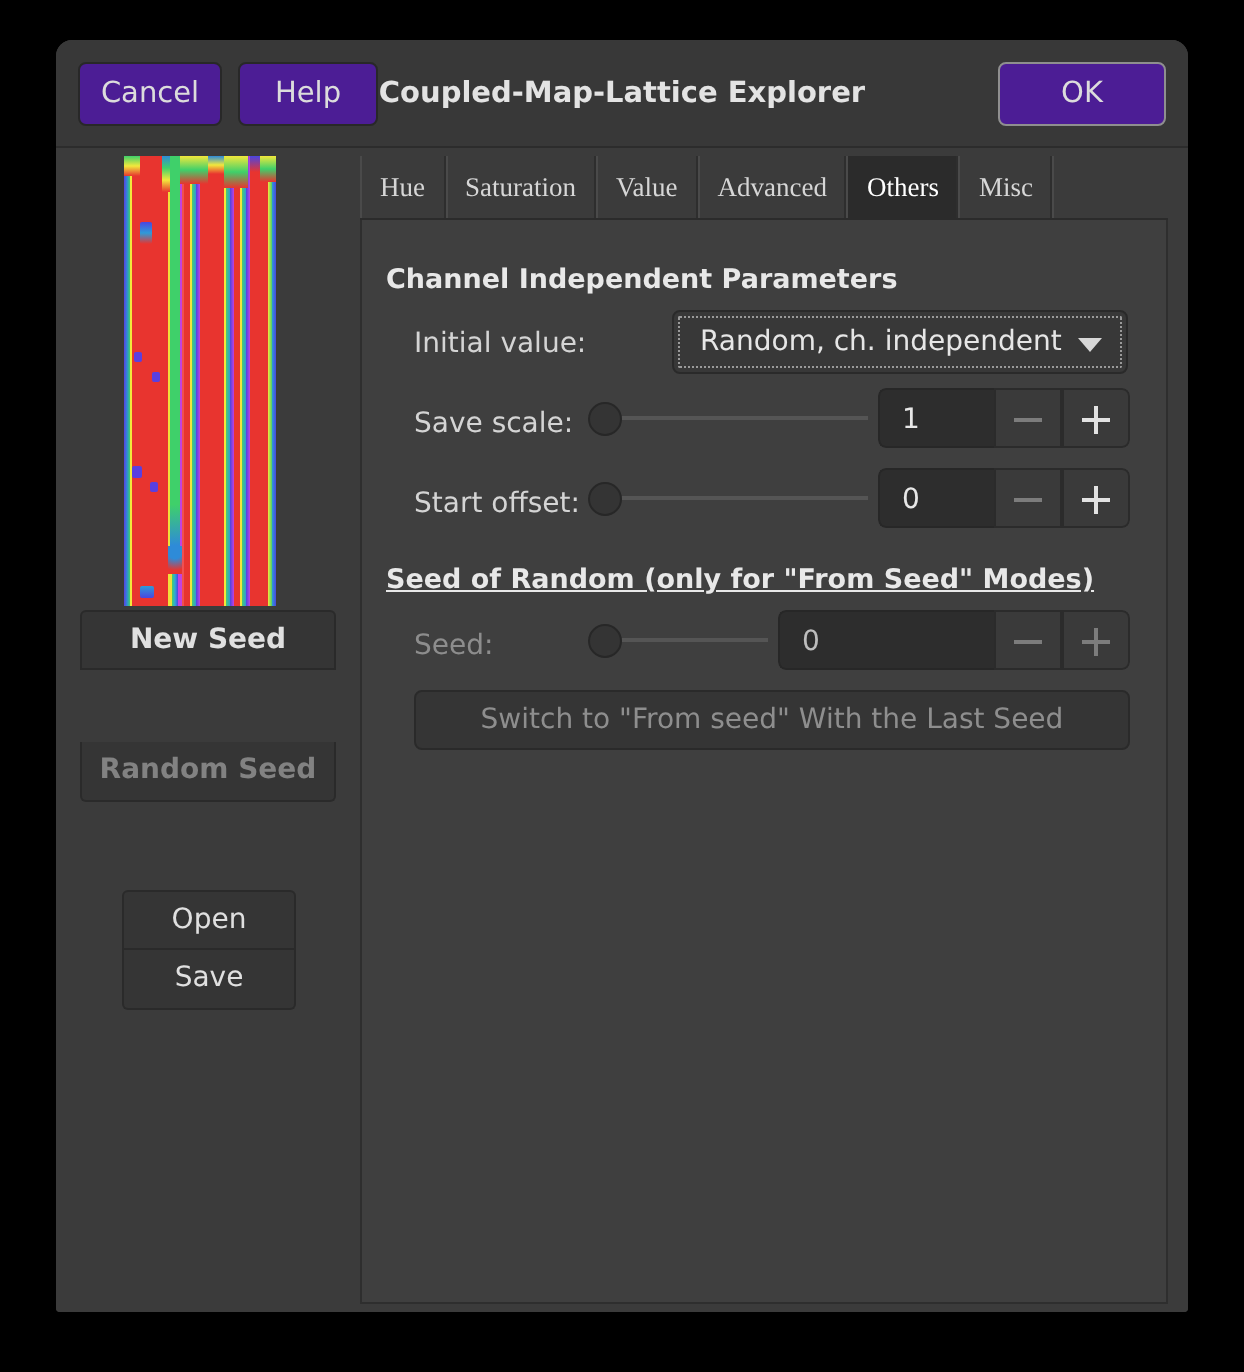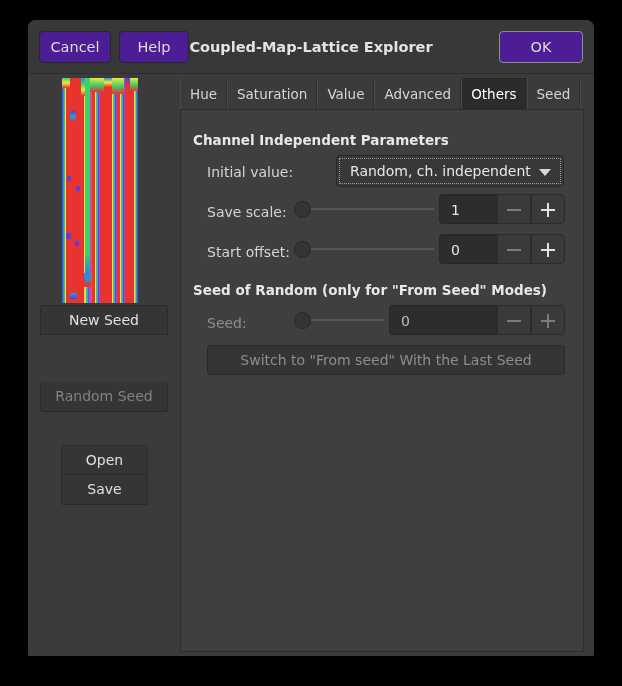--- a/index.html
+++ b/index.html
@@ -118,26 +118,27 @@
     background: #353535;
     border: 1px solid #2a2a2a;
     border-radius: 3px;
     color: #e0e0e0;
     font-size: 14px;
     line-height: 28px;
     text-align: center;
     box-sizing: border-box;
     cursor: pointer;
     user-select: none;
+    font-weight: bold;
   }
   .side-btn.disabled { color: #828282; cursor: default; }
 
   #btn-new-seed     { top: 231px; border-radius: 3px 3px 0 0; }
   #btn-fix-seed     { top: 261px; border-radius: 0; border-top: none; }
-  #btn-random-seed  { top: 308px; border-radius: 0 0 3px 3px; border-top: none; }
+  #btn-random-seed  { top: 297px; border-radius: 0 0 3px 3px; border-top: none; }
 
   .side-btn2 {
     position: absolute;
     left: 33px;
     width: 87px;
     height: 30px;
     background: #353535;
     border: 1px solid #2a2a2a;
     border-radius: 3px;
     color: #e0e0e0;
@@ -177,20 +178,21 @@
     display: flex;
     align-items: center;
     font-size: 13.5px;
     color: #d6d6d6;
     background: #3b3b3b;
     border-left: 1px solid #4a4a4a;
     border-right: 1px solid #2e2e2e;
     cursor: pointer;
     user-select: none;
     box-sizing: border-box;
+    font-family: Liberation Serif, serif;
   }
   .tab:first-child { border-left: 1px solid #4a4a4a; }
   .tab.active {
     background: #2b2b2b;
     color: #ffffff;
   }
   .tab-filler {
     flex: 1;
     border-left: 1px solid #4a4a4a;
     background: #3b3b3b;
@@ -209,21 +211,21 @@
   }
 
   .section-title {
     position: absolute;
     color: #e8e8e8;
     font-size: 13.5px;
     font-weight: 700;
     white-space: nowrap;
   }
   #sect-channel { left: 12px; top: 22px; }
-  #sect-seed    { left: 12px; top: 172px; }
+  #sect-seed    { left: 12px; top: 172px; text-decoration: underline; }
 
   .row-label {
     position: absolute;
     color: #d4d4d4;
     font-size: 14px;
     white-space: nowrap;
   }
   .row-label.dim { color: #8d8d8d; }
 
   #lbl-initial { left: 26px; top: 54px; }
@@ -423,21 +425,21 @@
     </div>
 
     <div id="notebook">
 
       <div id="tabstrip">
         <div class="tab">Hue</div>
         <div class="tab">Saturation</div>
         <div class="tab">Value</div>
         <div class="tab">Advanced</div>
         <div class="tab active">Others</div>
-        <div class="tab">Seed</div>
+        <div class="tab">Misc</div>
         <div class="tab-filler"></div>
       </div>
 
       <div id="tabpage">
 
         <div class="section-title" id="sect-channel">Channel Independent Parameters</div>
 
         <div class="row-label" id="lbl-initial">Initial value:</div>
 
         <div id="combo">

